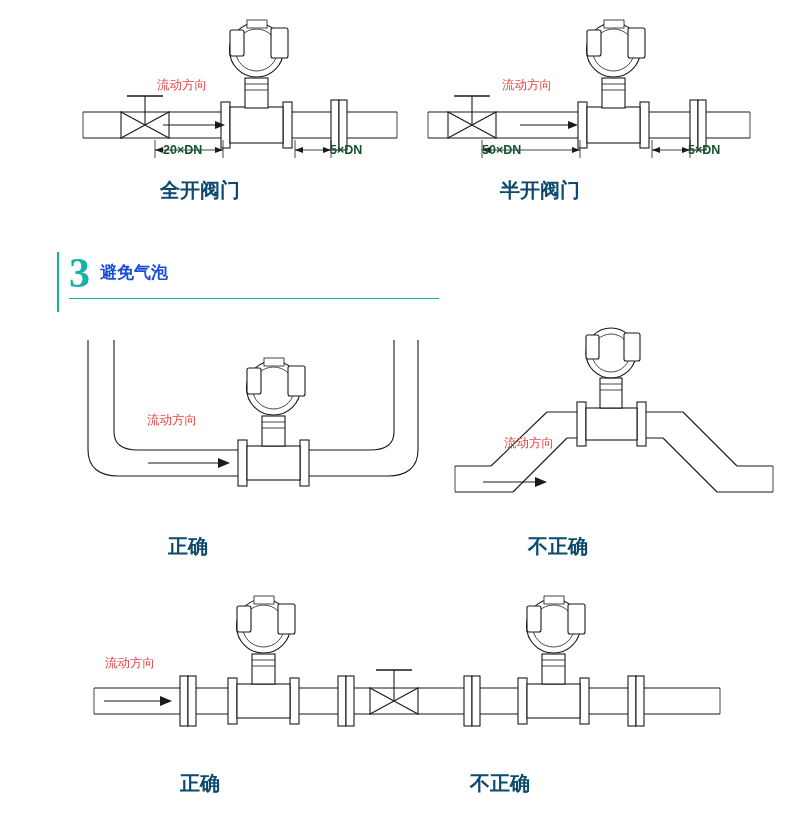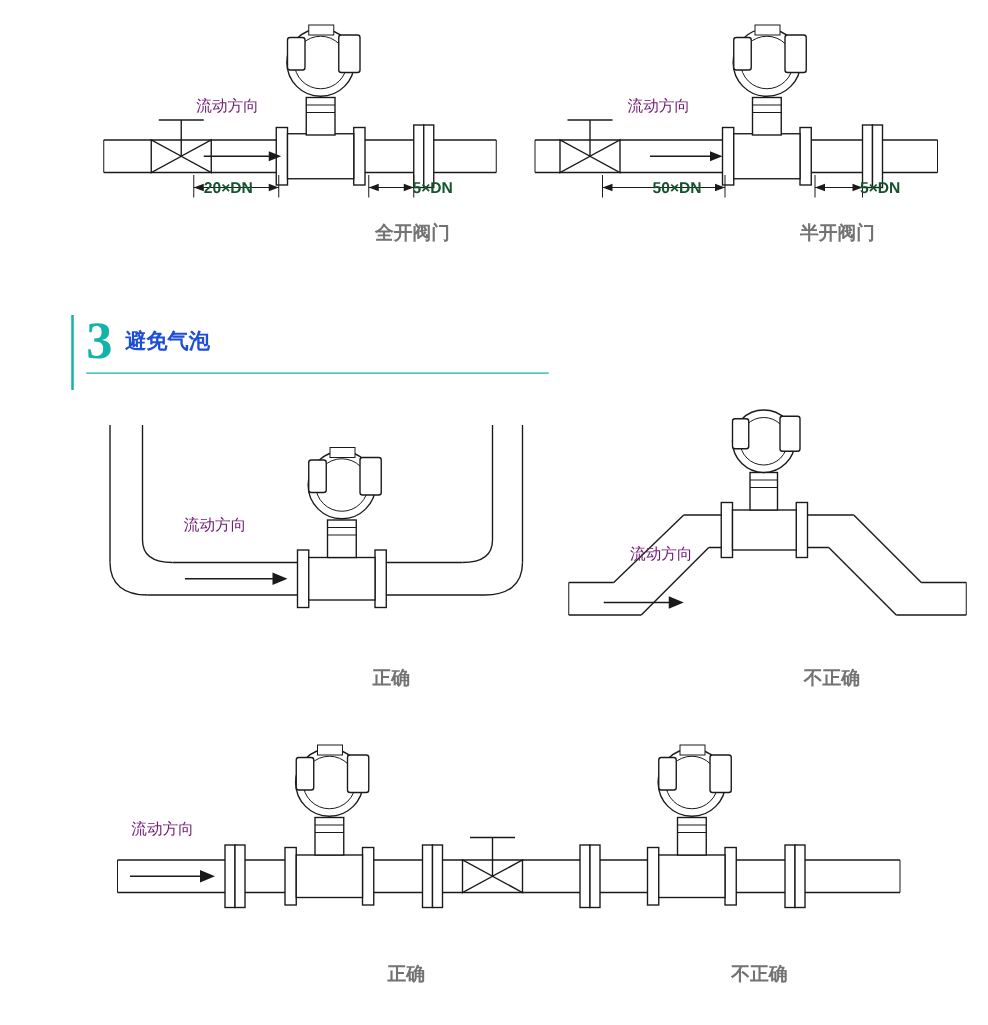--- a/index.html
+++ b/index.html
@@ -7,25 +7,25 @@
     width:790px;height:820px;
     background:#ffffff;
     font-family:"Liberation Sans","DejaVu Sans",sans-serif;
     color:#111;
     position:relative;
     overflow:hidden;
   }
   .stage{position:relative;width:790px;height:820px;}
   .abs{position:absolute;}
   .caption{
-    font-size:15px;font-weight:bold;color:#737373;
-    text-align:right;white-space:nowrap;
+    font-size:20px;font-weight:bold;color:#0c4a6e;
+    text-align:left;white-space:nowrap;
   }
   .flowlabel{
-    font-size:12.5px;color:#701a75;white-space:nowrap;
+    font-size:12.5px;color:#ef4444;white-space:nowrap;
   }
   .dimlabel{
     font-size:12.5px;color:#14532d;white-space:nowrap;font-weight:bold;
   }
   
   .sec-num{
     font-size:42px;color:#15b2a8;font-weight:bold;line-height:1;
     font-family:"Liberation Serif","DejaVu Serif",serif;
   }
   .sec-title{
@@ -165,21 +165,21 @@
         <line class="thin" x1="270" y1="140" x2="270" y2="158"></line>
       </g>
 
       <g>
         <line class="ln" x1="100" y1="125" x2="152" y2="125"></line>
         <polygon fill="#1a1a1a" points="158,125 148,121 148,129"></polygon>
       </g>
     </svg>
   </div>
   <div class="abs flowlabel" style="left:502px;top:77px;">流动方向</div>
-  <div class="abs dimlabel" style="left:482px;top:143px;margin-left:40px;">50×DN</div>
+  <div class="abs dimlabel" style="left:482px;top:143px;">50×DN</div>
   <div class="abs dimlabel" style="left:688px;top:143px;">5×DN</div>
   <div class="abs caption" style="left:500px;top:177px;width:200px;">半开阀门</div>
 
   <div class="abs" style="left:57px;top:252px;">
     <div style="display:flex;align-items:flex-start;">
       <div class="sec-bar" style="height:60px;margin-right:10px;"></div>
       <div>
         <div style="display:flex;align-items:center;">
           <div class="sec-num">3</div>
           <div class="sec-title" style="margin-left:10px;padding-bottom:2px;">避免气泡</div>

